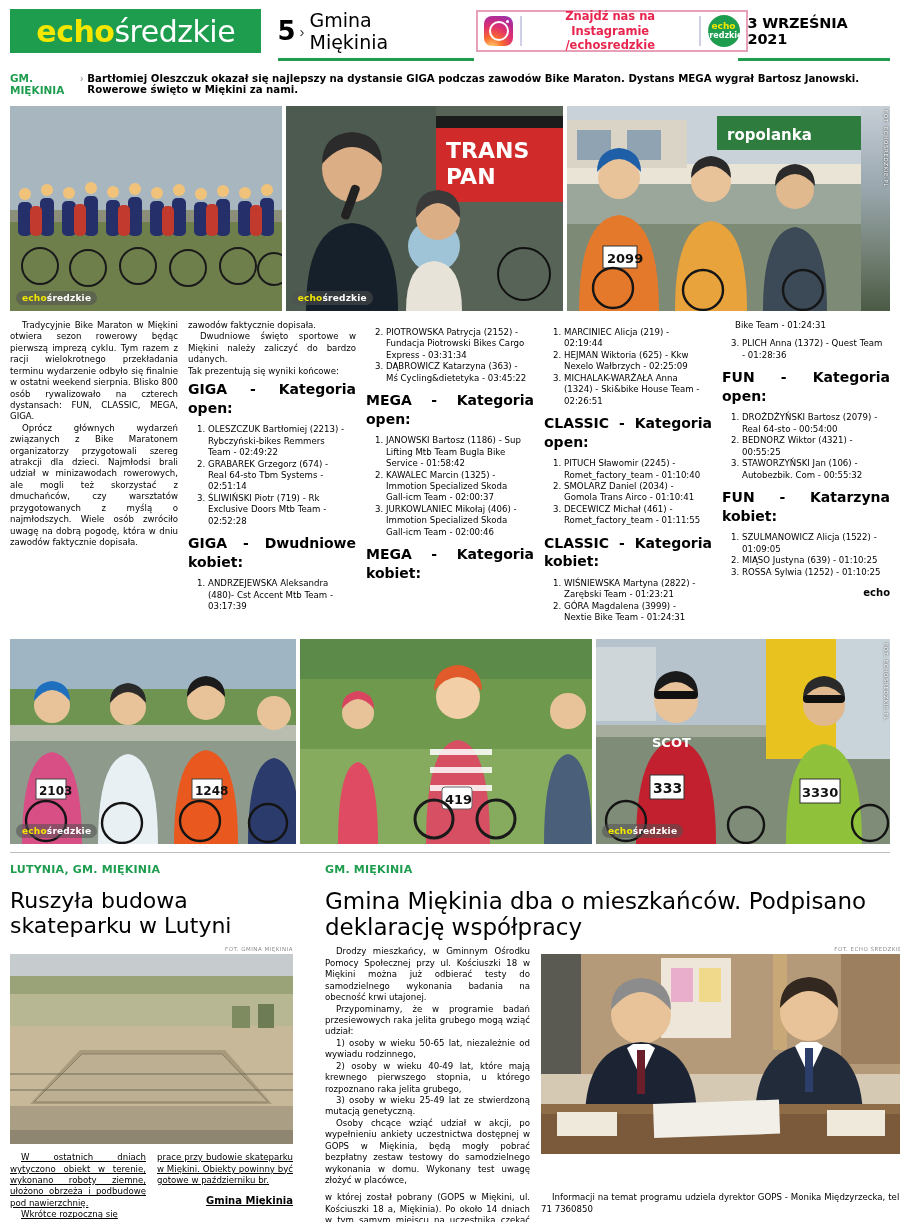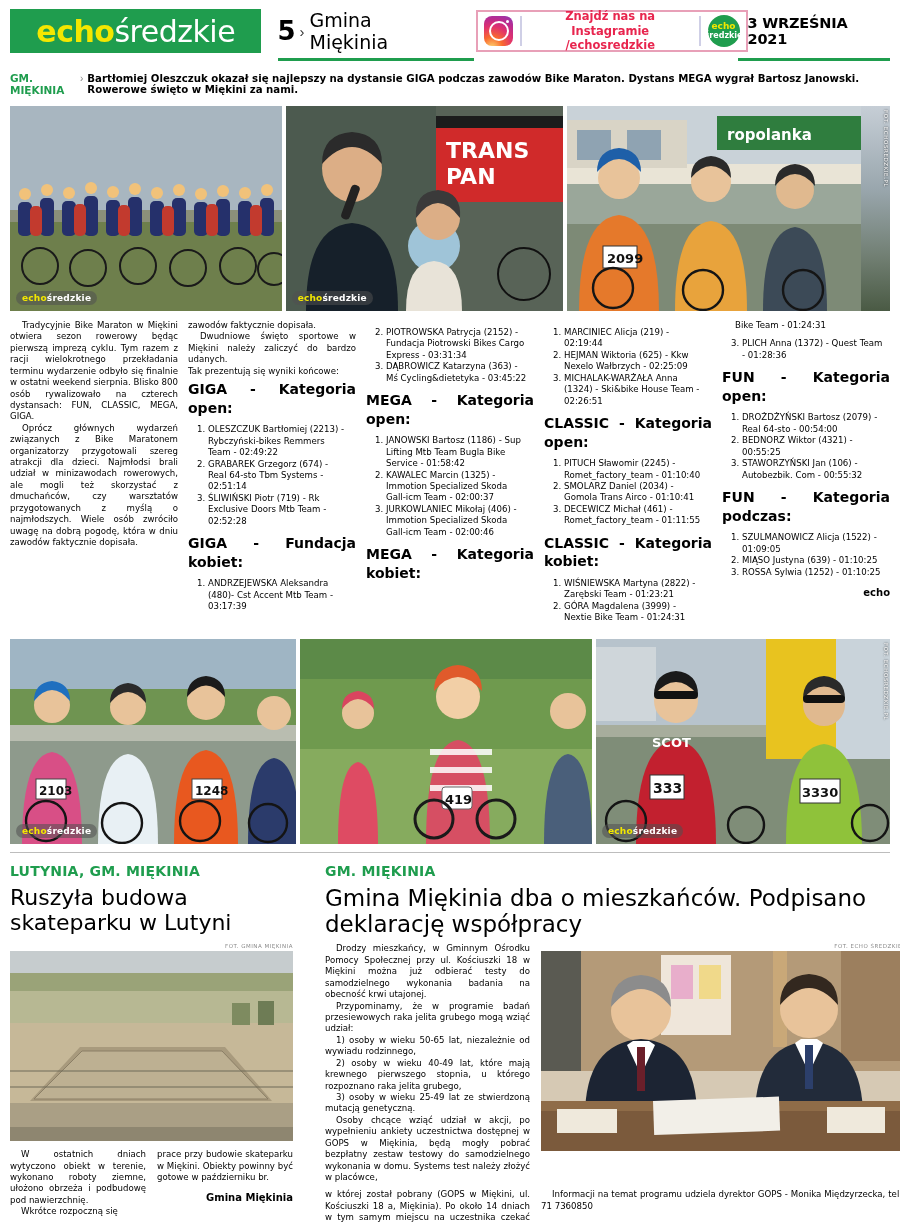--- a/index.html
+++ b/index.html
@@ -116,28 +116,28 @@
   .sig { text-align: right; font-weight: bold; font-size: 10px; margin-top: 8px;
          font-family:"DejaVu Sans", sans-serif;}
 
   
   .thin-rule { height:1px; background:#bdbdbd; margin-top:8px; }
   .bottom-wrap { display:flex; gap: 0; margin-top: 10px; }
   .bl { width: 295px; padding-right: 12px; }
   .bdiv { width:1px; background:#c9c9c9; margin:0 10px; }
   .br { flex:1; }
 
-  .sec-kicker { color:#1f9d4e; font-weight:bold; font-size:14px; font-family:"DejaVu Sans", sans-serif; letter-spacing:.2px;}
-  .sec-title { font-size: 22px; line-height:1.15; margin-top: 6px; font-family:"DejaVu Sans", sans-serif; font-weight:normal;}
+  .sec-kicker { color:#1f9d4e; font-weight:bold; font-size:11px; font-family:"DejaVu Sans", sans-serif; letter-spacing:.2px;}
+  .sec-title { font-size: 22px; line-height:1.15; margin-top: 12px; font-family:"DejaVu Sans", sans-serif; font-weight:normal;}
   .sec-title.big { font-size: 23px; }
   .credit-r { text-align:right; font-size:5.5px; color:#8a8a8a; letter-spacing:.5px;
      font-family:"DejaVu Sans", sans-serif; margin-bottom:2px;}
 
   .two-col { display:flex; gap: 11px; font-size: 8.6px; line-height:1.33; text-align: justify;
-     font-family:"DejaVu Sans", sans-serif; }
+     font-family:"DejaVu Sans", sans-serif;text-decoration:underline; }
   .two-col > div { width: 137px; }
   .two-col p, .bcol p { margin:0; text-indent: 11px; }
 
   .bcol { font-size: 8.6px; line-height:1.33; text-align:justify; font-family:"DejaVu Sans", sans-serif; }
 </style>
 </head>
 <body>
 
 <div class="page">
 
@@ -302,21 +302,21 @@
       <p>Dwudniowe święto sportowe w Miękini należy zaliczyć do bardzo udanych.</p>
       <p class="noind">Tak prezentują się wyniki końcowe:</p>
 
       <div class="cat">GIGA - Kategoria open:</div>
       <ol class="res">
         <li>OLESZCZUK Bartłomiej (2213) - Rybczyński-bikes Remmers Team - 02:49:22</li>
         <li>GRABAREK Grzegorz (674) - Real 64-sto Tbm Systems - 02:51:14</li>
         <li>ŚLIWIŃSKI Piotr (719) - Rk Exclusive Doors Mtb Team - 02:52:28</li>
       </ol>
 
-      <div class="cat">GIGA - Fundacja kobiet:</div>
+      <div class="cat">GIGA - Dwudniowe kobiet:</div>
       <ol class="res">
         <li>ANDRZEJEWSKA Aleksandra (480)- Cst Accent Mtb Team - 03:17:39</li>
       </ol>
     </div>
 
     <div class="col">
       <ol class="res" start="2">
         <li>PIOTROWSKA Patrycja (2152) - Fundacja Piotrowski Bikes Cargo Express - 03:31:34</li>
         <li>DĄBROWICZ Katarzyna (363) - Mś Cycling&amp;dietetyka - 03:45:22</li>
       </ol>
@@ -358,21 +358,21 @@
         <li>PLICH Anna (1372) - Quest Team - 01:28:36</li>
       </ol>
 
       <div class="cat">FUN - Kategoria open:</div>
       <ol class="res">
         <li>DROŻDŻYŃSKI Bartosz (2079) - Real 64-sto - 00:54:00</li>
         <li>BEDNORZ Wiktor (4321) - 00:55:25</li>
         <li>STAWORZYŃSKI Jan (106) - Autobezbik. Com - 00:55:32</li>
       </ol>
 
-      <div class="cat">FUN - Kategoria podczas:</div>
+      <div class="cat">FUN - Katarzyna kobiet:</div>
       <ol class="res">
         <li>SZULMANOWICZ Alicja (1522) - 01:09:05</li>
         <li>MIĄSO Justyna (639) - 01:10:25</li>
         <li>ROSSA Sylwia (1252) - 01:10:25</li>
       </ol>
 
       <div class="sig">echo</div>
     </div>
   </div>
 
@@ -513,21 +513,21 @@
       <div class="sec-kicker">GM. MIĘKINIA</div>
       <div class="sec-title big">Gmina Miękinia dba o mieszkańców. Podpisano deklarację współpracy</div>
 
       <div style="display:flex;gap:11px;margin-top:6px">
         <div class="bcol" style="width:205px">
           <p>Drodzy mieszkańcy, w Gminnym Ośrodku Pomocy Społecznej przy ul. Kościuszki 18 w Miękini można już odbierać testy do samodzielnego wykonania badania na obecność krwi utajonej.</p>
           <p>Przypominamy, że w programie badań przesiewowych raka jelita grubego mogą wziąć udział:</p>
           <p>1) osoby w wieku 50-65 lat, niezależnie od wywiadu rodzinnego,</p>
           <p>2) osoby w wieku 40-49 lat, które mają krewnego pierwszego stopnia, u którego rozpoznano raka jelita grubego,</p>
           <p>3) osoby w wieku 25-49 lat ze stwierdzoną mutacją genetyczną.</p>
-          <p>Osoby chcące wziąć udział w akcji, po wypełnieniu ankiety uczestnictwa dostępnej w GOPS w Miękinia, będą mogły pobrać bezpłatny zestaw testowy do samodzielnego wykonania w domu. Systems test należy złożyć w placówce,</p>
+          <p>Osoby chcące wziąć udział w akcji, po wypełnieniu ankiety uczestnictwa dostępnej w GOPS w Miękinia, będą mogły pobrać bezpłatny zestaw testowy do samodzielnego wykonania w domu. Wykonany test uwagę złożyć w placówce,</p>
         </div>
 
         <div style="width:361px">
           <div class="credit-r">FOT. ECHO ŚREDZKIE</div>
           <div class="photo ph-sign" style="width:361px;height:200px">
             <svg width="361" height="200" style="position:absolute;inset:0">
               <rect x="0" y="0" width="361" height="200" fill="#d6c9b4"></rect>
               <rect x="0" y="0" width="361" height="120" fill="#b49a78"></rect>
               <rect x="120" y="4" width="70" height="80" fill="#efe6da"></rect>
               <rect x="130" y="14" width="22" height="34" fill="#e8aecb"></rect>

